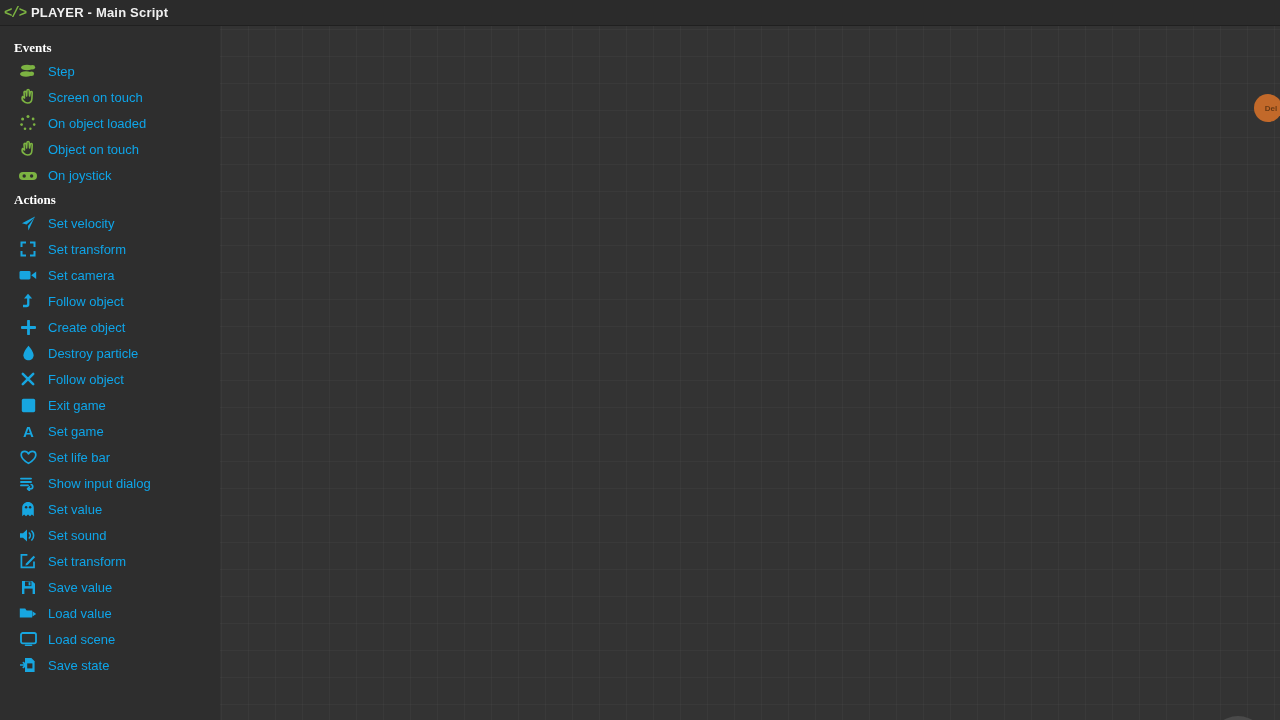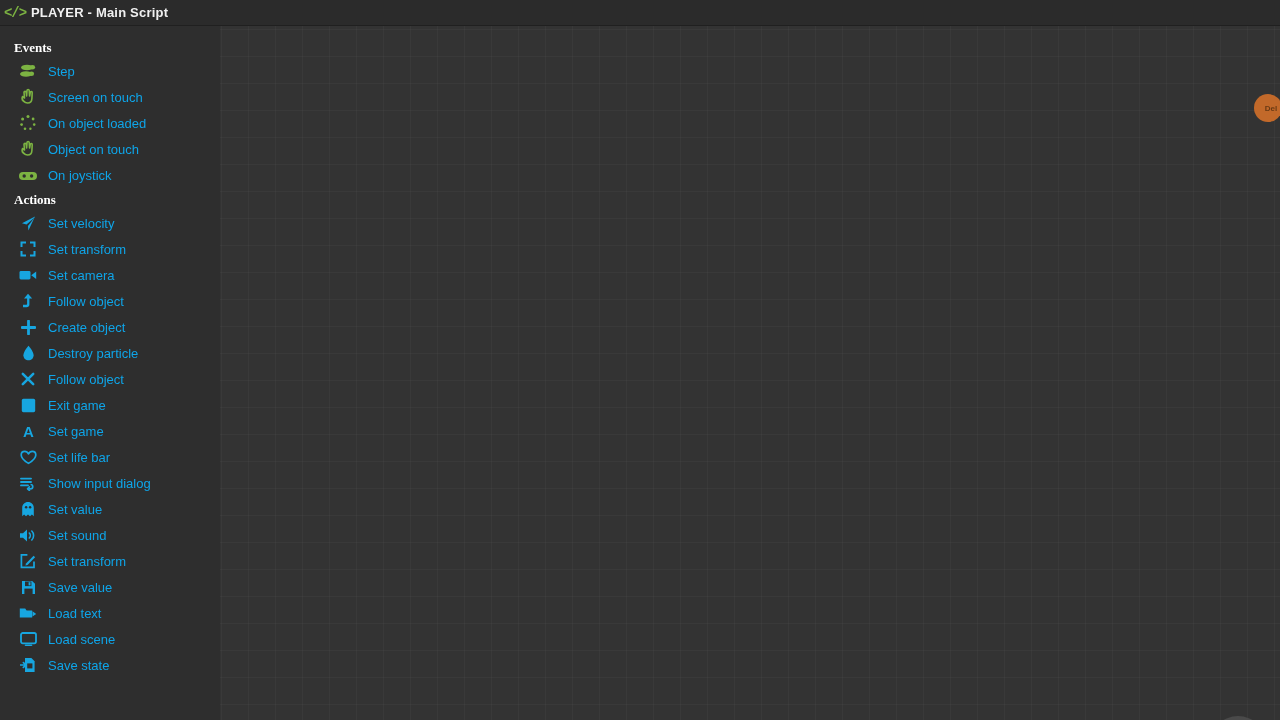--- a/index.html
+++ b/index.html
@@ -384,21 +384,21 @@
       <span class="pi-label">Save value</span>
     </div>
 
     <div class="palette-item">
       <span class="pi-icon">
         <svg width="18" height="14" viewBox="0 0 18 14">
           <path d="M0.8 2.6 L6.2 2.6 L7.6 4.4 L13.2 4.4 L13.2 11.4 L0.8 11.4 Z" fill="#17a6e0"></path>
           <path d="M13.5 5.2 L17.2 7.9 L13.5 10.6 Z" fill="#17a6e0"></path>
         </svg>
       </span>
-      <span class="pi-label">Load text</span>
+      <span class="pi-label">Load value</span>
     </div>
 
     <div class="palette-item">
       <span class="pi-icon">
         <svg width="17" height="14" viewBox="0 0 17 14">
           <rect x="1" y="1" width="15" height="10.4" rx="1.8" fill="none" stroke="#17a6e0" stroke-width="1.8"></rect>
           <path d="M5.5 13.2 L11.5 13.2" stroke="#17a6e0" stroke-width="1.6" stroke-linecap="round"></path>
         </svg>
       </span>
       <span class="pi-label">Load scene</span>

